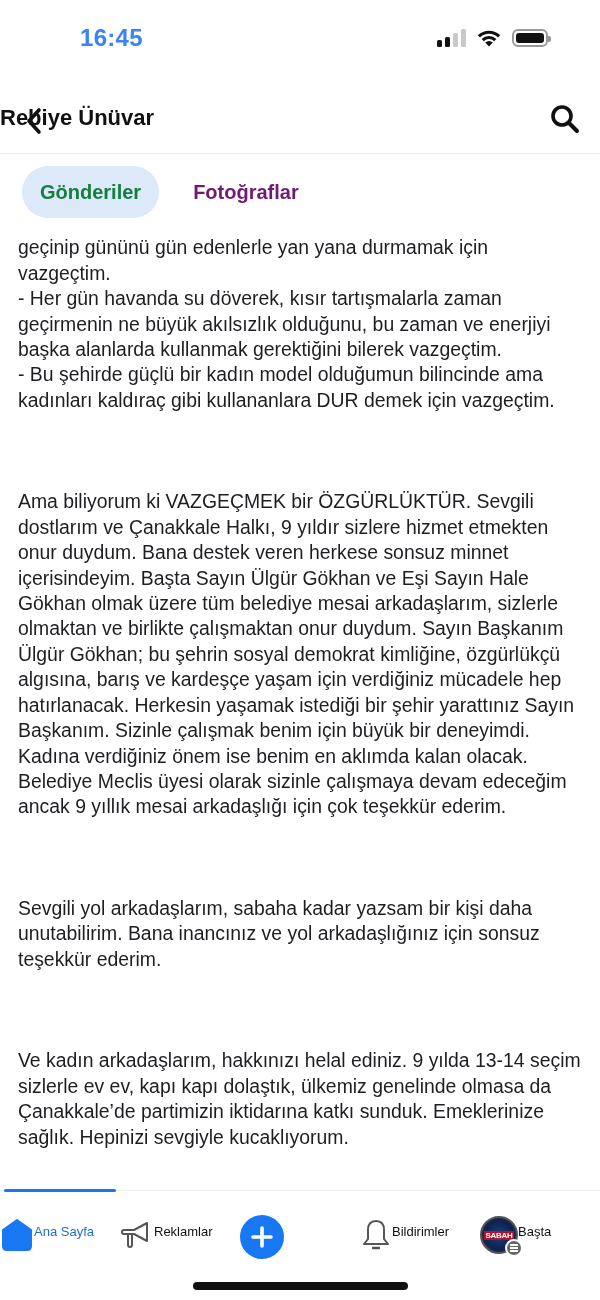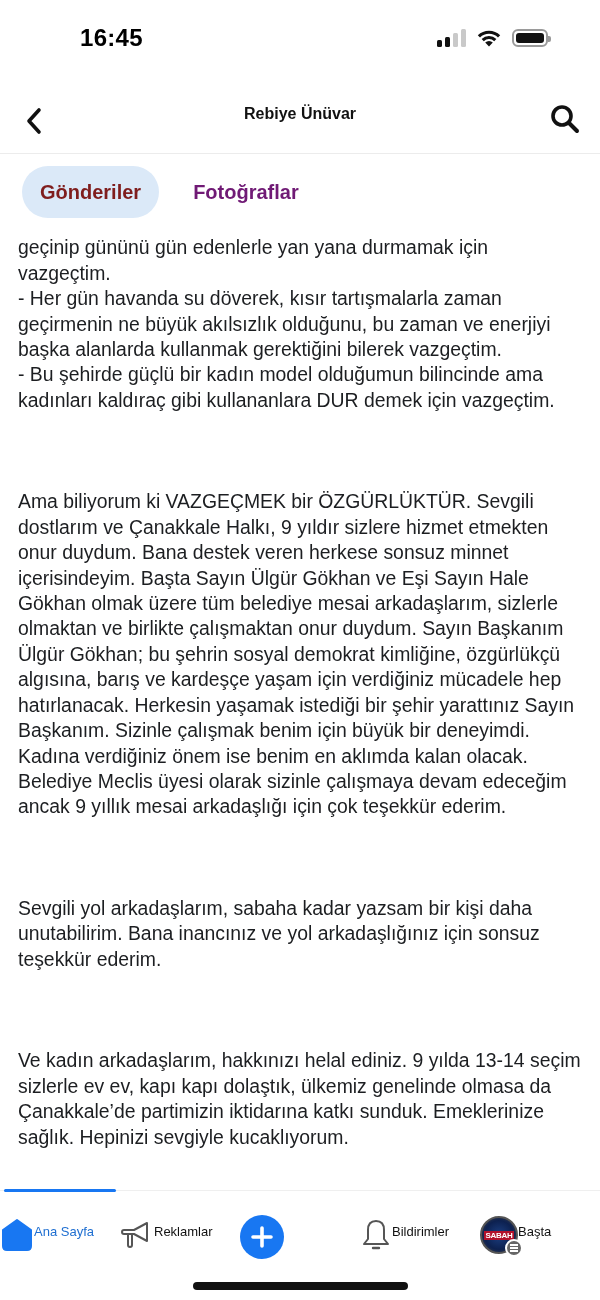--- a/index.html
+++ b/index.html
@@ -4,43 +4,43 @@
   <style>
     * { box-sizing: border-box; margin: 0; padding: 0; }
     html, body {
       width: 600px; height: 1300px; background: #ffffff; overflow: hidden;
       font-family: "Liberation Sans", "DejaVu Sans", sans-serif; color: #1c1e21;
     }
     .status-bar {
       position: absolute; top: 0; left: 0; width: 600px; height: 80px;
     }
     .status-time {
-      position: absolute; left: 80px; top: 24px; font-size: 24px; font-weight: 700; color: #000000; letter-spacing: 0.3px;
+      position: absolute; left: 80px; top: 24px; font-size: 24px; font-weight: 700; color: #3b82f6; letter-spacing: 0.3px;
     }
     .status-icons { position: absolute; right: 52px; top: 28px; display: flex; align-items: center; gap: 10px; }
     .signal { display: flex; align-items: flex-end; gap: 3px; height: 18px; }
     .signal span { width: 5px; border-radius: 1.5px; background: #111; }
     .signal span.dim { background: #c9c9c9; }
     .battery { width: 36px; height: 18px; border: 2px solid #9a9a9a; border-radius: 6px; position: relative; padding: 2px; }
     .battery .fill { width: 100%; height: 100%; background: #111; border-radius: 3px; }
     .battery::after { content: ""; position: absolute; right: -5px; top: 5px; width: 3px; height: 6px; background: #9a9a9a; border-radius: 0 2px 2px 0; }
 
     .nav-bar {
       position: absolute; top: 88px; left: 0; width: 600px; height: 66px;
       border-bottom: 1px solid #ececec;
     }
     .back-btn { position: absolute; left: 20px; top: 16px; width: 30px; height: 34px; }
     .nav-title {
-      position: absolute; left: 0; right: 0; top: 17px; text-align: center; font-size: 16px; font-weight: 700; color: #111;
+      position: absolute; left: 0; right: 0; top: 17px; font-size: 22px; font-weight: 700; color: #111;
     }
     .search-btn { position: absolute; right: 18px; top: 14px; width: 34px; height: 34px; }
 
     .tabs { position: absolute; top: 166px; left: 22px; display: flex; align-items: center; gap: 16px; height: 52px; }
     .tab { height: 52px; padding: 0 18px; border-radius: 26px; display: flex; align-items: center; font-size: 20px; font-weight: 700; color: #701a75; }
-    .tab.active { background: #dbe9f8; color: #7f1d1d; }
+    .tab.active { background: #dbe9f8; color: #15803d; }
 
     .content {
       position: absolute; top: 218px; left: 0; width: 600px; height: 956px; overflow: hidden;
     }
     .post-text {
       position: absolute; top: -8px; left: 18px; width: 570px;
       font-size: 19.4px; line-height: 25.4px; color: #1c1e21; white-space: pre-line;
     }
     .post-text p { margin: 0; }
     .post-text .gap { height: 25.4px; }

